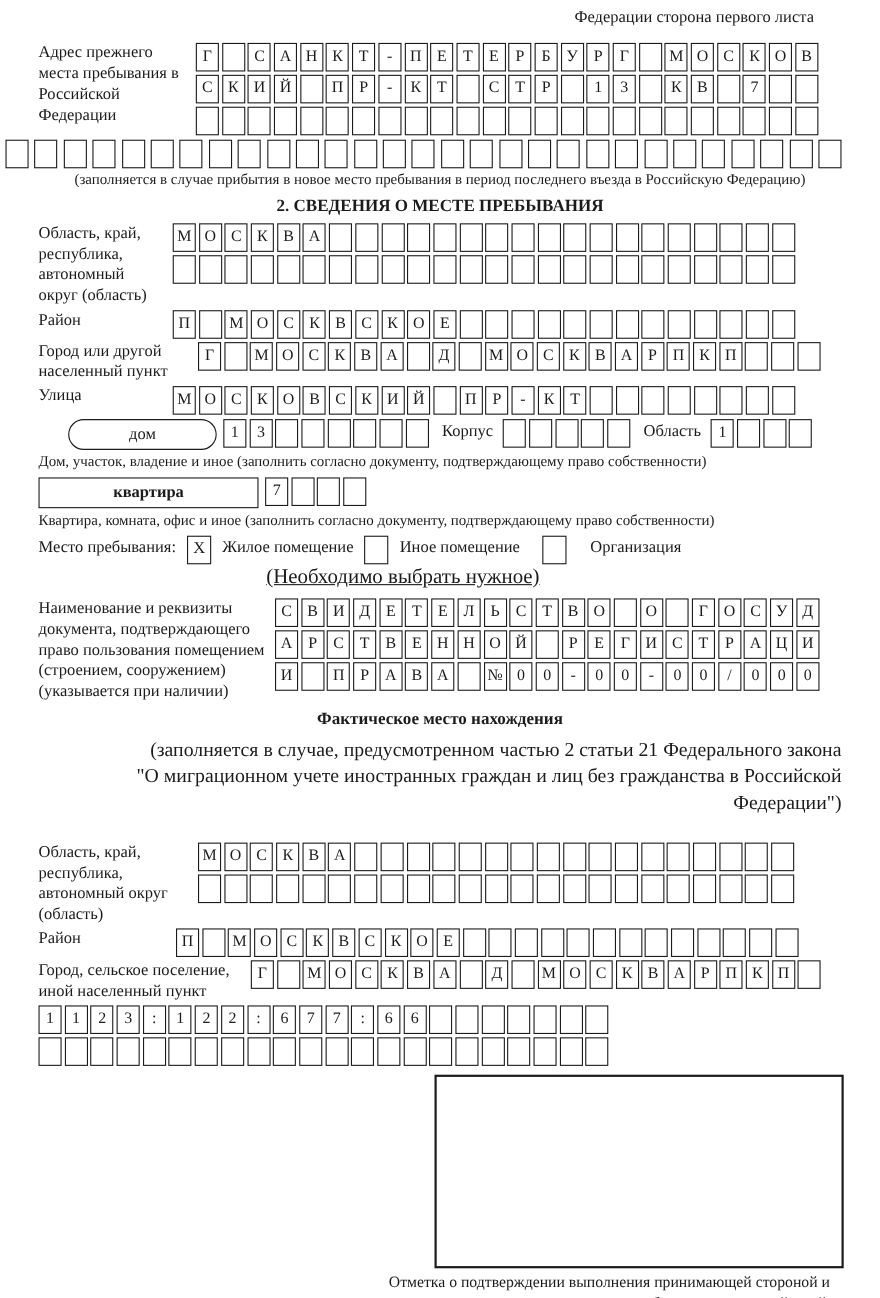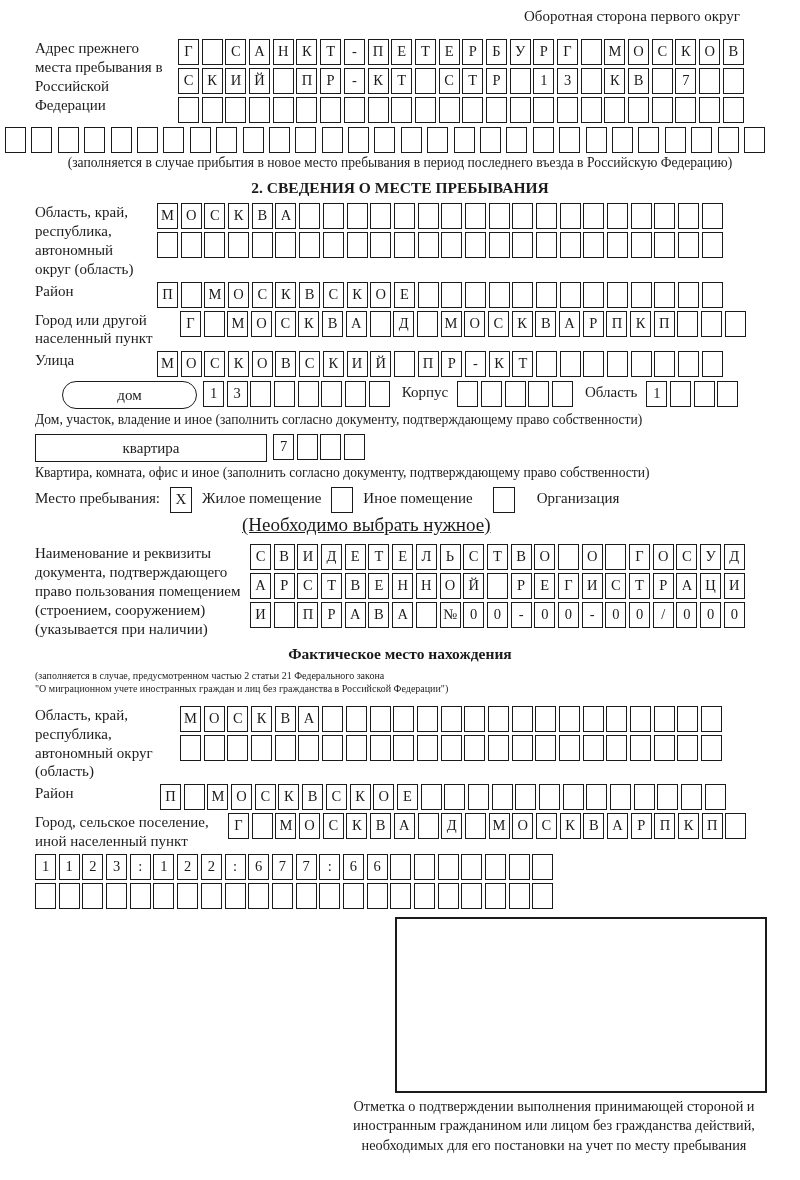--- a/index.html
+++ b/index.html
@@ -25,42 +25,42 @@
   .rows{display:flex;flex-direction:column;gap:3px;}
   .full-row{margin-left:-30px;width:760px;justify-content:space-between;display:flex;}
   .caption{font-size:13.6px;margin:2px 0 6px 0;}
   .caption.center{text-align:center;}
   .sec-title{text-align:center;font-weight:bold;font-size:15.5px;margin:8px 0 6px 0;}
   .inline-box{
     flex:none;border:1.6px solid #1b1b1b;height:28px;box-sizing:border-box;
     display:flex;align-items:center;justify-content:center;background:#fff;
   }
   .house-box{width:135px;margin-left:27px;margin-right:6px;border-radius:14px;}
-  .apt-box{width:232px;margin-right:6px;}
+  .apt-box{width:200px;margin-right:6px;font-weight:bold;}
   .mid-label{flex:none;padding:3px 9px 0 12px;}
   .chk{
     flex:none;width:22px;height:26px;box-sizing:border-box;border:1.6px solid #1b1b1b;
     text-align:center;line-height:23px;font-size:15px;margin:0 10px;
   }
   .stay-row{display:flex;align-items:flex-start;margin-top:4px;}
   .stay-opt{padding-top:3px;}
   .hint{font-size:19px;margin:1px 0 8px 207px;text-decoration:underline;}
-  .notes{text-align:left;font-size:10px;line-height:1.35;margin-bottom:10px;}
+  .notes{text-align:right;font-size:18px;line-height:1.35;margin-bottom:24px;}
   .stamp-wrap{display:flex;justify-content:flex-end;margin-top:8px;}
   .stamp-box{width:372px;height:176px;border:2px solid #1b1b1b;box-sizing:border-box;margin-right:-2px;}
   .stamp-caption{
     width:442px;margin:4px -10px 0 auto;text-align:center;
     font-size:14.3px;line-height:1.35;
   }
   .mt4{margin-top:4px;} .mt6{margin-top:6px;}
 </style>
 </head>
 <body>
 
-<div class="hdr-note">Оборотная сторона первого округ</div>
+<div class="hdr-note">Федерации сторона первого листа</div>
 
 <div class="row">
   <div class="row-label w143">Адрес прежнего места пребывания в Российской Федерации</div>
   <div class="rows">
     <div class="cells">
         <span class="cell">Г</span>
         <span class="cell"></span>
         <span class="cell">С</span>
         <span class="cell">А</span>
         <span class="cell">Н</span>

